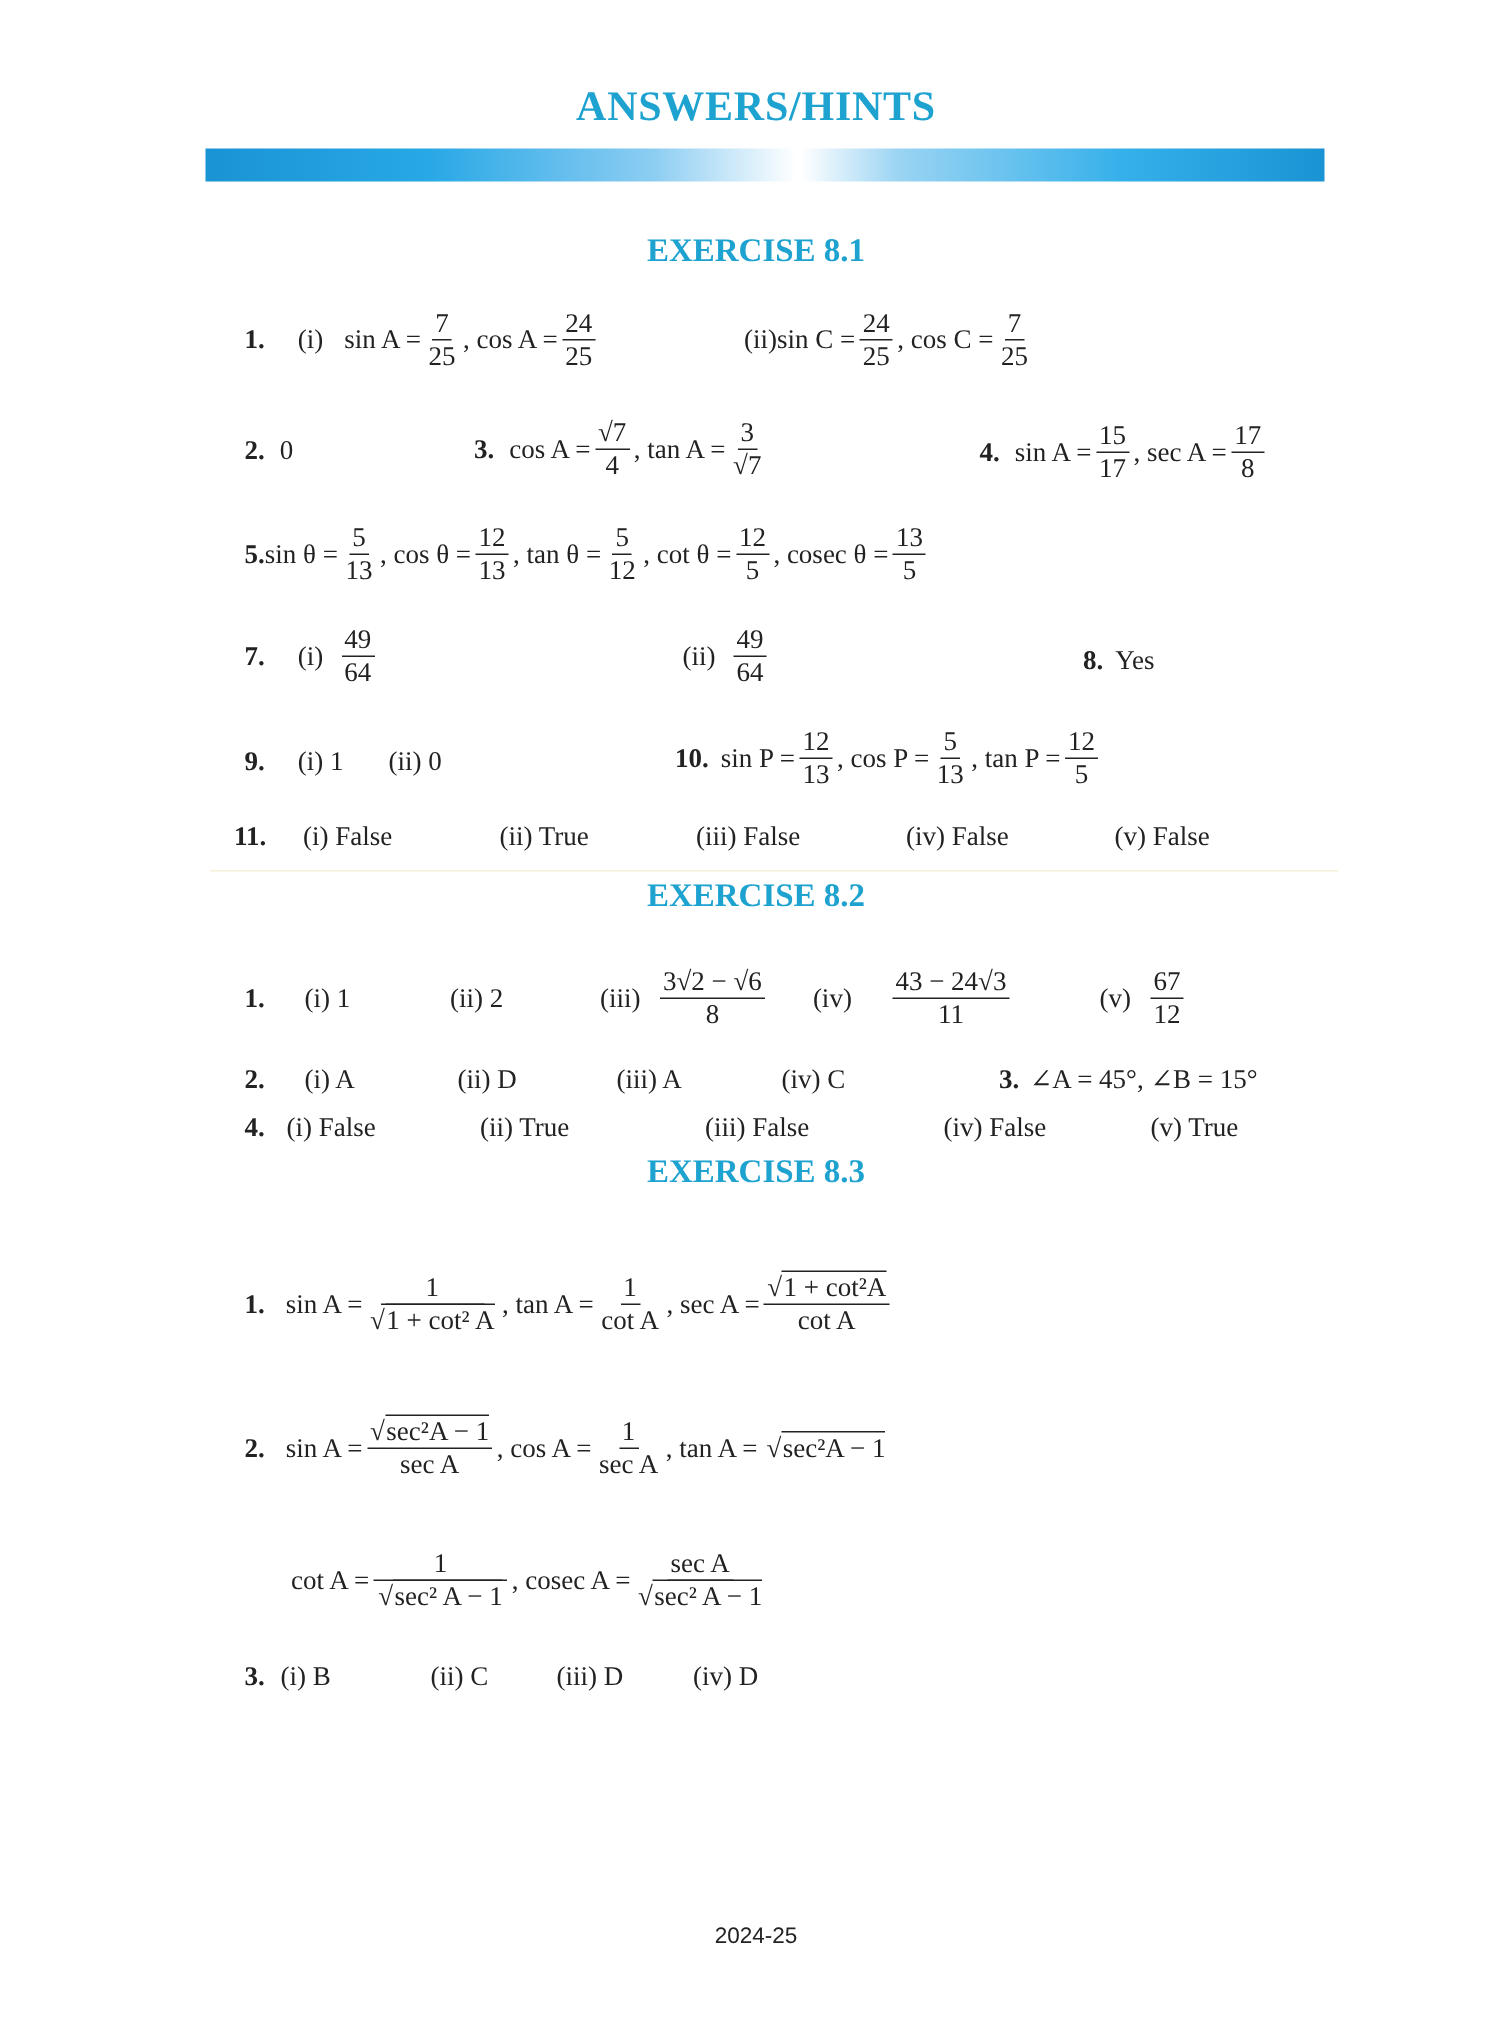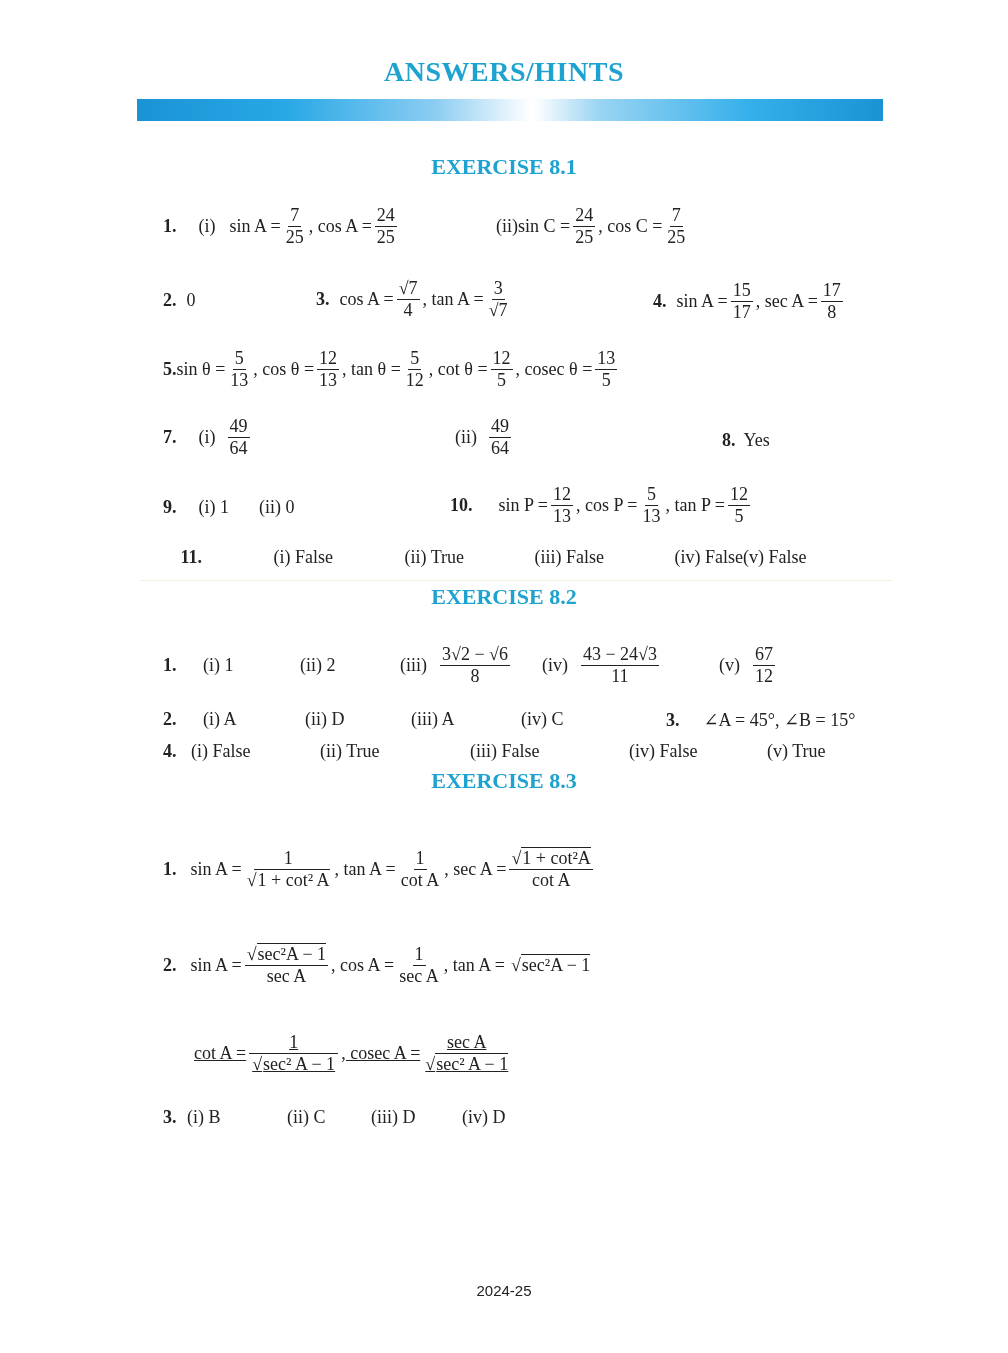--- a/index.html
+++ b/index.html
@@ -135,38 +135,38 @@
   <span style="margin-left:8px">Yes</span>
 </div>
 
 <div class="abs line" style="left:163px; top:497px;">
   <span class="num">9.</span>
   <span style="margin-left:22px">(i)  1</span>
   <span style="margin-left:30px">(ii)  0</span>
 </div>
 <div class="abs line" style="left:450px; top:484px;">
   <span class="num">10.</span>
-  <span style="margin-left:26px">sin P =</span>
+  <span style="margin-left:8px">sin P =</span>
   <span class="frac">
       <span class="n">12</span>
       <span class="d">13</span>
     </span>
   <span>, cos P =</span>
   <span class="frac">
       <span class="n">5</span>
       <span class="d">13</span>
     </span>
   <span>, tan P =</span>
   <span class="frac">
       <span class="n">12</span>
       <span class="d">5</span>
     </span>
 </div>
 
-<div class="abs line" style="left:156px; top:547px;text-align:right;">
+<div class="abs line" style="left:156px; top:547px;">
   <span class="num" style="width:46px">11.</span>
   <span style="width:131px">(i)  False</span>
   <span style="width:131px">(ii)  True</span>
   <span style="width:140px">(iii)  False</span>
   <span style="width:139px">(iv)  False</span>
   <span>(v)  False</span>
 </div>
 
 <div class="abs divider"></div>
 
@@ -174,42 +174,42 @@
 
 <div class="abs line" style="left:163px; top:644px;">
   <span class="num" style="width:40px">1.</span>
   <span style="width:97px">(i)  1</span>
   <span style="width:100px">(ii)  2</span>
   <span style="margin-right:10px">(iii)</span>
   <span class="frac" style="margin-right:32px">
       <span class="n">3√2 − √6</span>
       <span class="d">8</span>
     </span>
-  <span style="margin-right:10px">(iv)</span>
+  <span style="margin-right:24px">(iv)</span>
   <span class="frac" style="margin-right:60px">
       <span class="n">43 − 24√3</span>
       <span class="d">11</span>
     </span>
   <span style="margin-right:10px">(v)</span>
   <span class="frac">
       <span class="n">67</span>
       <span class="d">12</span>
     </span>
 </div>
 
 <div class="abs line" style="left:163px; top:709px;">
   <span class="num" style="width:40px">2.</span>
   <span style="width:102px">(i)  A</span>
   <span style="width:106px">(ii)  D</span>
   <span style="width:110px">(iii)  A</span>
   <span>(iv)  C</span>
 </div>
 <div class="abs line" style="left:666px; top:709px;">
   <span class="num">3.</span>
-  <span style="margin-left:24px">∠A = 45°,  ∠B = 15°</span>
+  <span style="margin-left:7px">∠A = 45°,  ∠B = 15°</span>
 </div>
 
 <div class="abs line" style="left:163px; top:741px;">
   <span class="num" style="width:28px">4.</span>
   <span style="width:129px">(i)  False</span>
   <span style="width:150px">(ii)  True</span>
   <span style="width:159px">(iii)  False</span>
   <span style="width:138px">(iv)  False</span>
   <span>(v)  True</span>
 </div>
@@ -244,21 +244,21 @@
     </span>
   <span>, cos A =</span>
   <span class="frac">
       <span class="n">1</span>
       <span class="d">sec A</span>
     </span>
   <span>, tan A =</span>
   <span style="margin-left:6px">√<span class="rt">sec²A − 1</span></span>
 </div>
 
-<div class="abs line" style="left:194px; top:1032px;text-decoration:underline;">
+<div class="abs line" style="left:194px; top:1032px;">
   <span>cot A =</span>
   <span class="frac">
       <span class="n" style="padding:0 40px">1</span>
       <span class="d">√<span class="rt">sec² A − 1</span></span>
     </span>
   <span>, cosec A =</span>
   <span class="frac">
       <span class="n">sec A</span>
       <span class="d">√<span class="rt">sec² A − 1</span></span>
     </span>

